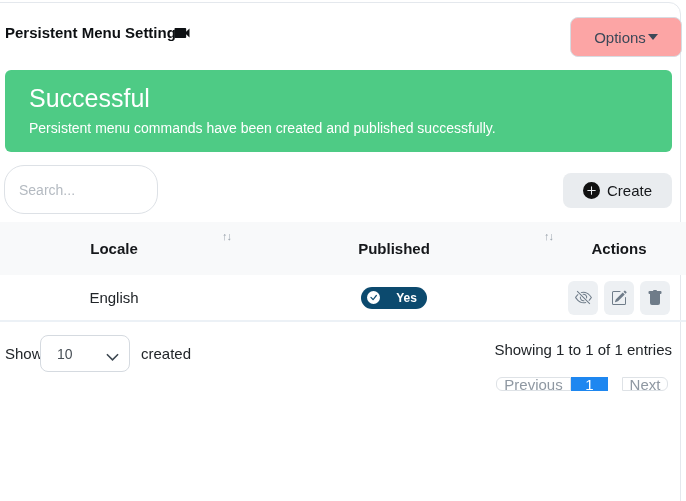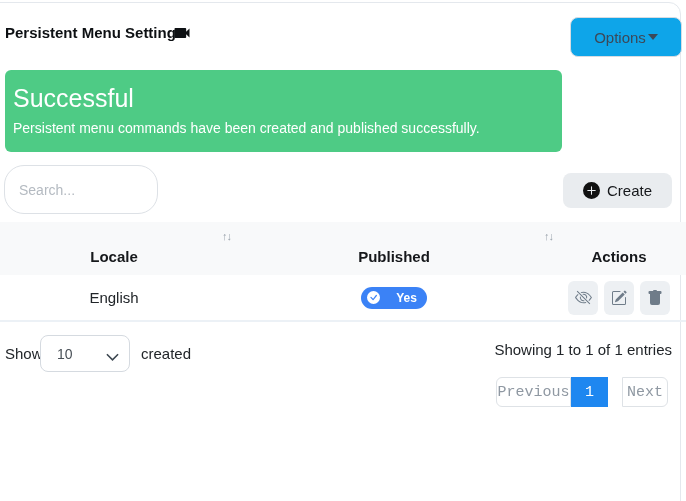--- a/index.html
+++ b/index.html
@@ -8,78 +8,78 @@
   .stage { position:absolute; inset:0; }
 
   
   .card-border { position:absolute; top:2px; left:-14px; width:695px; height:560px;
     border:1px solid #e4e8ed; border-radius:12px; pointer-events:none; }
 
   
   .page-title { position:absolute; left:5px; top:24px; font-size:15px; font-weight:bold; color:#0d1013; }
   .videocam { position:absolute; left:172px; top:23px; width:20px; height:20px; }
   .btn-options { position:absolute; left:570px; top:17px; width:112px; height:40px;
-    background:#0ea5e9; border:1px solid #d7dce2; border-radius:8px; display:flex; align-items:center;
+    background:#fca5a5; border:1px solid #d7dce2; border-radius:8px; display:flex; align-items:center;
     justify-content:center; gap:2px; font-size:15px; color:#3c4858; cursor:pointer; }
   .caret { width:0; height:0; border-left:5px solid transparent; border-right:5px solid transparent;
     border-top:6px solid #3c4858; display:inline-block; }
 
   
-  .alert { position:absolute; left:5px; top:70px; width:557px; height:82px;
-    border-radius:6px; padding:13px 8px; color:#fff; }
+  .alert { position:absolute; left:5px; top:70px; width:667px; height:82px;
+    border-radius:6px; padding:13px 24px; color:#fff; }
   .alert-title { font-size:25px; font-weight:500; line-height:1.2; margin-bottom:7px; }
   .alert-msg { font-size:14px; }
 
   
   .search { position:absolute; left:4px; top:165px; width:154px; height:49px;
     border:1px solid #dde1e6; border-radius:20px; padding:0 14px; font-size:14px; color:#495057;
     font-family:"Liberation Sans", sans-serif; outline:none; }
   .search::placeholder { color:#b4bac1; }
   .btn-create { position:absolute; left:563px; top:173px; width:109px; height:35px;
     background:#e9ecef; border:none; border-radius:8px; display:flex; align-items:center;
     justify-content:center; gap:7px; font-size:15px; color:#16181b; cursor:pointer;
     font-family:"Liberation Sans", sans-serif;text-align:right; }
 
   
   .thead { position:absolute; left:0; top:222px; width:686px; height:53px; background:#f8f9fa; }
-  .th { position:absolute; top:8px; height:53px; display:flex; align-items:center; justify-content:center;
+  .th { position:absolute; top:0; height:53px; display:flex; align-items:center; justify-content:center;
     font-size:15px; font-weight:bold; color:#16181b; }
   .th-locale { left:0; width:228px; }
   .th-published { left:228px; width:332px; }
   .th-actions { left:560px; width:118px; }
   .sort { position:absolute; top:8px; font-size:11px; color:#9aa3ac; letter-spacing:-1px; cursor:pointer; }
   .sort-locale { left:222px; }
   .sort-published { left:544px; }
 
   .trow { position:absolute; left:0; top:275px; width:686px; height:47px; border-bottom:2px solid #ecf1f6; }
   .td { position:absolute; top:0; height:45px; display:flex; align-items:center; justify-content:center; }
   .td-locale { left:0; width:228px; font-size:15px; color:#212529; }
   .td-published { left:228px; width:332px; }
   .td-actions { left:560px; width:118px; gap:6px; }
 
-  .badge-yes { display:inline-flex; align-items:center; gap:16px; background:#3b82f6; color:#fff;
+  .badge-yes { display:inline-flex; align-items:center; gap:16px; background:#0c4a6e; color:#fff;
     font-size:12px; font-weight:bold; padding:4px 10px 4px 6px; border-radius:11px; }
   .icon-btn { width:30px; height:34px; background:#edf0f3; border:none; border-radius:6px;
     display:flex; align-items:center; justify-content:center; cursor:pointer; }
   .icon-btn svg { fill:#6f7c89; }
 
   
   .show-label { position:absolute; left:5px; top:345px; font-size:15px; }
   .select-wrap { position:absolute; left:40px; top:335px; width:90px; height:37px; }
   .page-size { width:90px; height:37px; border:1px solid #d5dae0; border-radius:8px;
     font-size:14px; color:#495057; padding:0 0 0 16px; appearance:none; -webkit-appearance:none;
     background:#fff; font-family:"Liberation Sans", sans-serif; cursor:pointer; }
   .select-chevron { position:absolute; right:11px; top:13px; pointer-events:none; }
   .entries-label { position:absolute; left:141px; top:345px; font-size:15px; }
   .showing { position:absolute; right:14px; top:341px; font-size:15px; color:#212529; }
 
   .pagination { position:absolute; top:377px; left:496px; height:30px; display:flex; }
-  .page-btn { height:30px; display:flex; align-items:center; justify-content:center;
+  .page-btn { height:14px; display:flex; align-items:center; justify-content:center;
     background:#fff; border:1px solid #dee2e6; font-size:15px; color:#8f98a2; cursor:pointer;
-    font-family:Liberation Mono, monospace; }
+    font-family:Liberation Sans, sans-serif; }
   .btn-prev { width:75px; border-radius:6px 0 0 6px; }
   .btn-page-active { width:37px; border:none; background:#1e87f0; color:#fff; }
   .btn-next { width:46px; margin-left:14px; border-radius:0 6px 6px 0; }
 </style>
 </head>
 <body>
 
 <div class="stage">
 
   <div class="card-border"></div>

